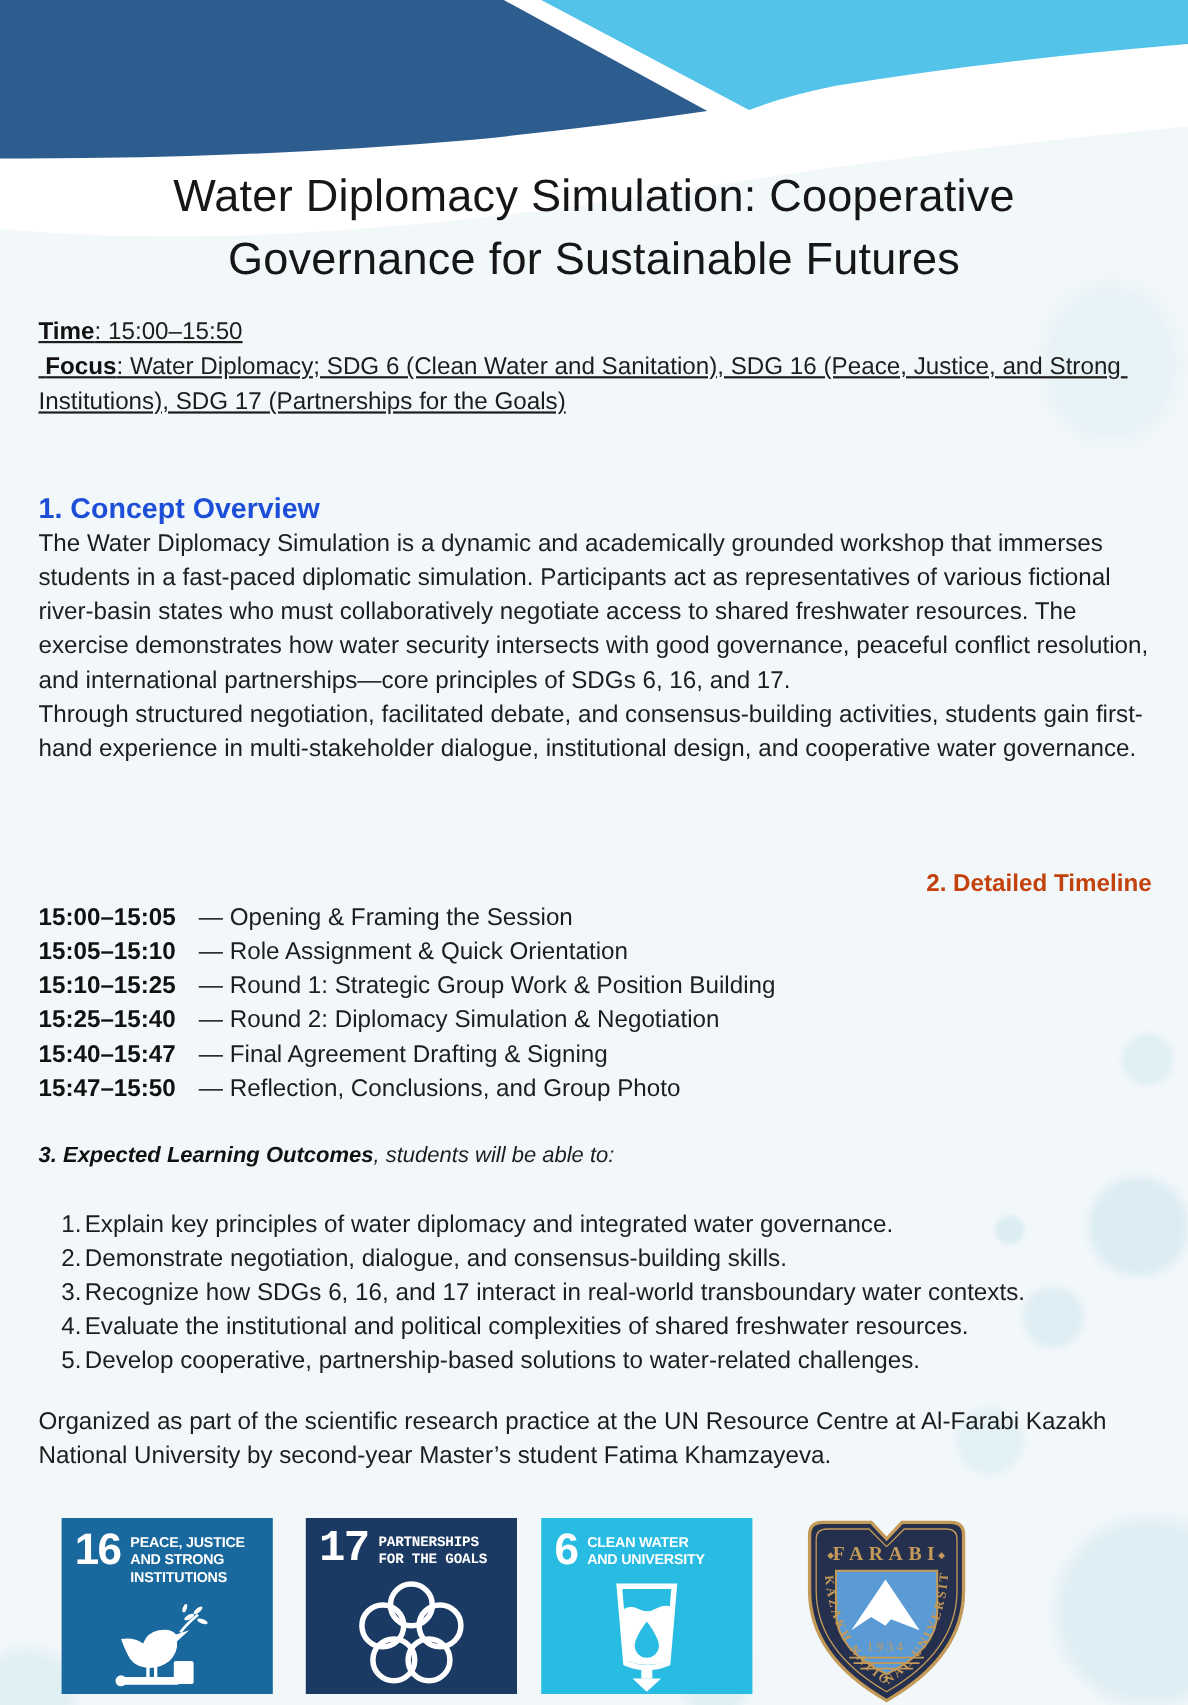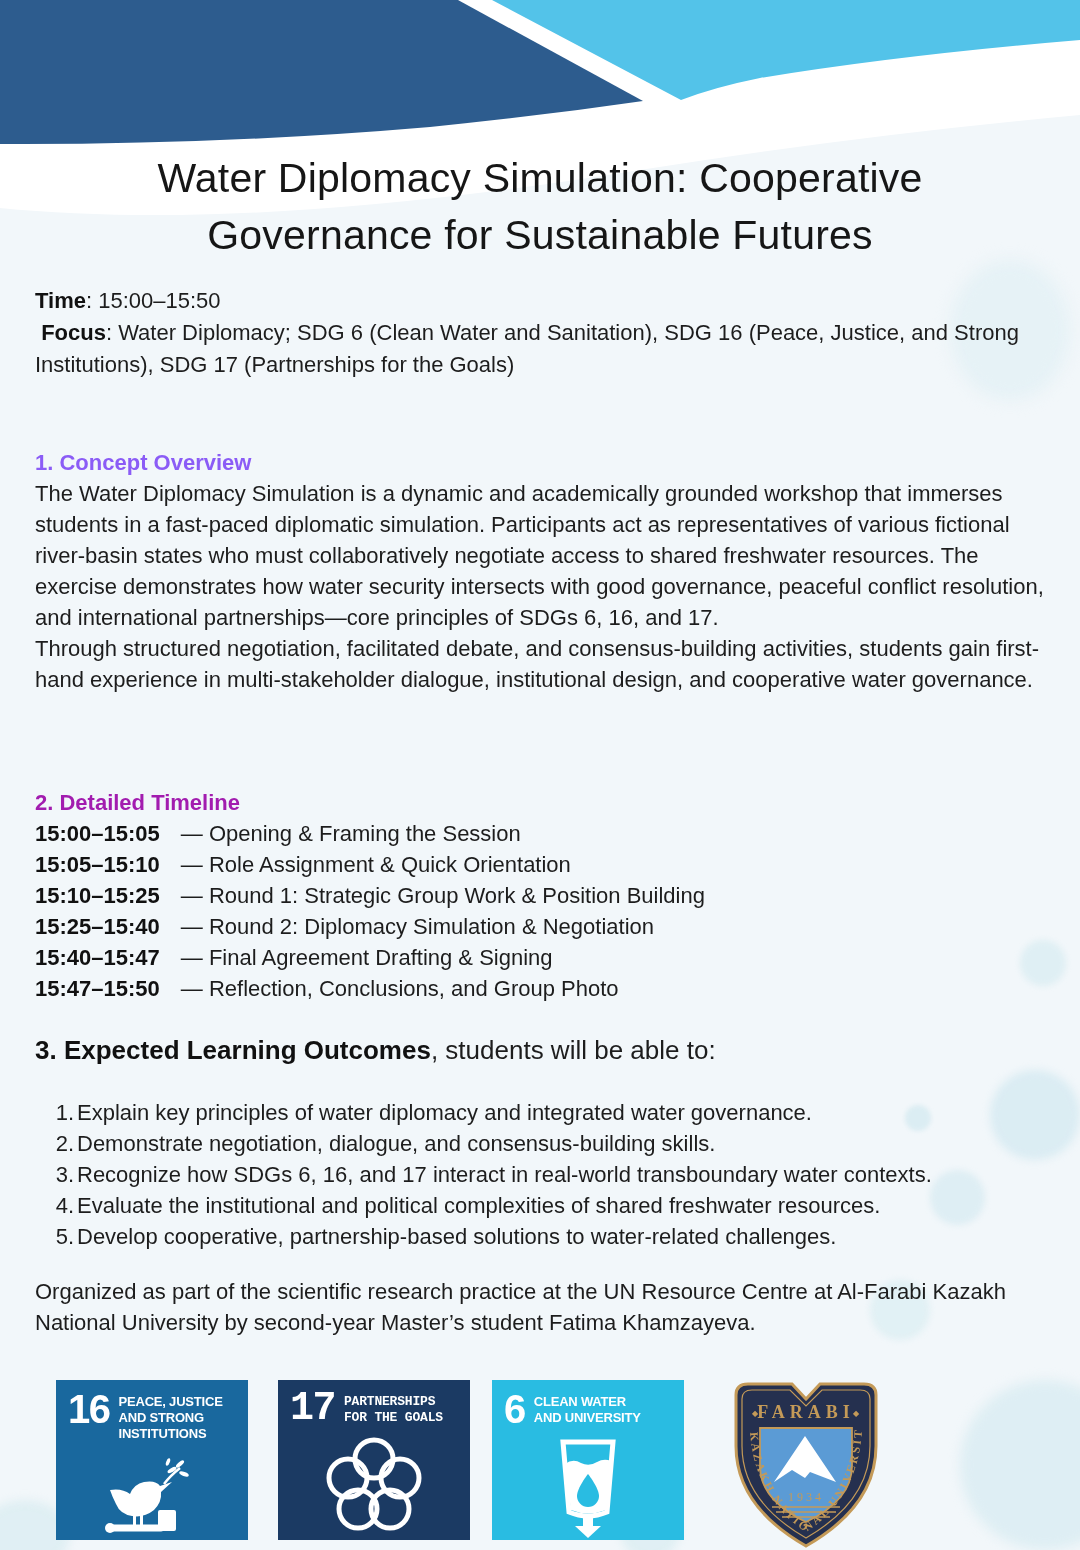--- a/index.html
+++ b/index.html
@@ -16,31 +16,31 @@
   
   .title{
     position:absolute;top:150px;left:0;width:1080px;margin:0;
     text-align:center;font-size:41px;line-height:57px;font-weight:400;
     color:#161616;letter-spacing:0.2px;
   }
   .title span{display:inline-block;max-width:900px;}
   
   .block{position:absolute;left:35px;width:1012px;font-size:22px;line-height:31px;color:#1d1d1d;}
   .block p{margin:0;}
-  .meta{top:285px;line-height:32px;}
+  .meta{top:285px;line-height:32px;text-decoration:underline;}
   .meta p{white-space:pre-wrap;}
   .meta b{font-weight:700;color:#111;}
   .concept{top:447px;}
-  .concept h2{margin:0;font-size:22px;line-height:31px;font-weight:700;color:#8b5cf6;}
+  .concept h2{margin:0;font-size:26px;line-height:31px;font-weight:700;color:#1d4ed8;}
   .timeline{top:787px;}
-  .timeline h2{margin:0;font-size:22px;line-height:31px;font-weight:700;color:#a21caf;}
+  .timeline h2{margin:0;font-size:22px;line-height:31px;font-weight:700;color:#c2410c;text-align:right;}
   .tl-row b{font-weight:700;color:#111;}
   .tl-row span{margin-left:21px;}
   .outcomes{top:1035px;}
-  .outcomes .heading{font-size:26px;line-height:31px;}
+  .outcomes .heading{font-size:20px;line-height:31px;font-style:italic;}
   .outcomes .heading b{font-weight:700;color:#111;}
   .ol{margin-top:31px;}
   .ol-row{display:flex;line-height:31px;padding-left:17px;}
   .ol-num{flex:none;width:22px;text-align:right;}
   .ol-text{margin-left:3px;}
   .footer-par{top:1254px;}
   
   .logos{position:absolute;top:1380px;left:0;width:1080px;height:170px;}
   .sdg-tile{position:absolute;top:0;width:192px;height:160px;overflow:hidden;}
   .sdg-head{display:flex;gap:9px;padding:10px 8px 0 12px;}

